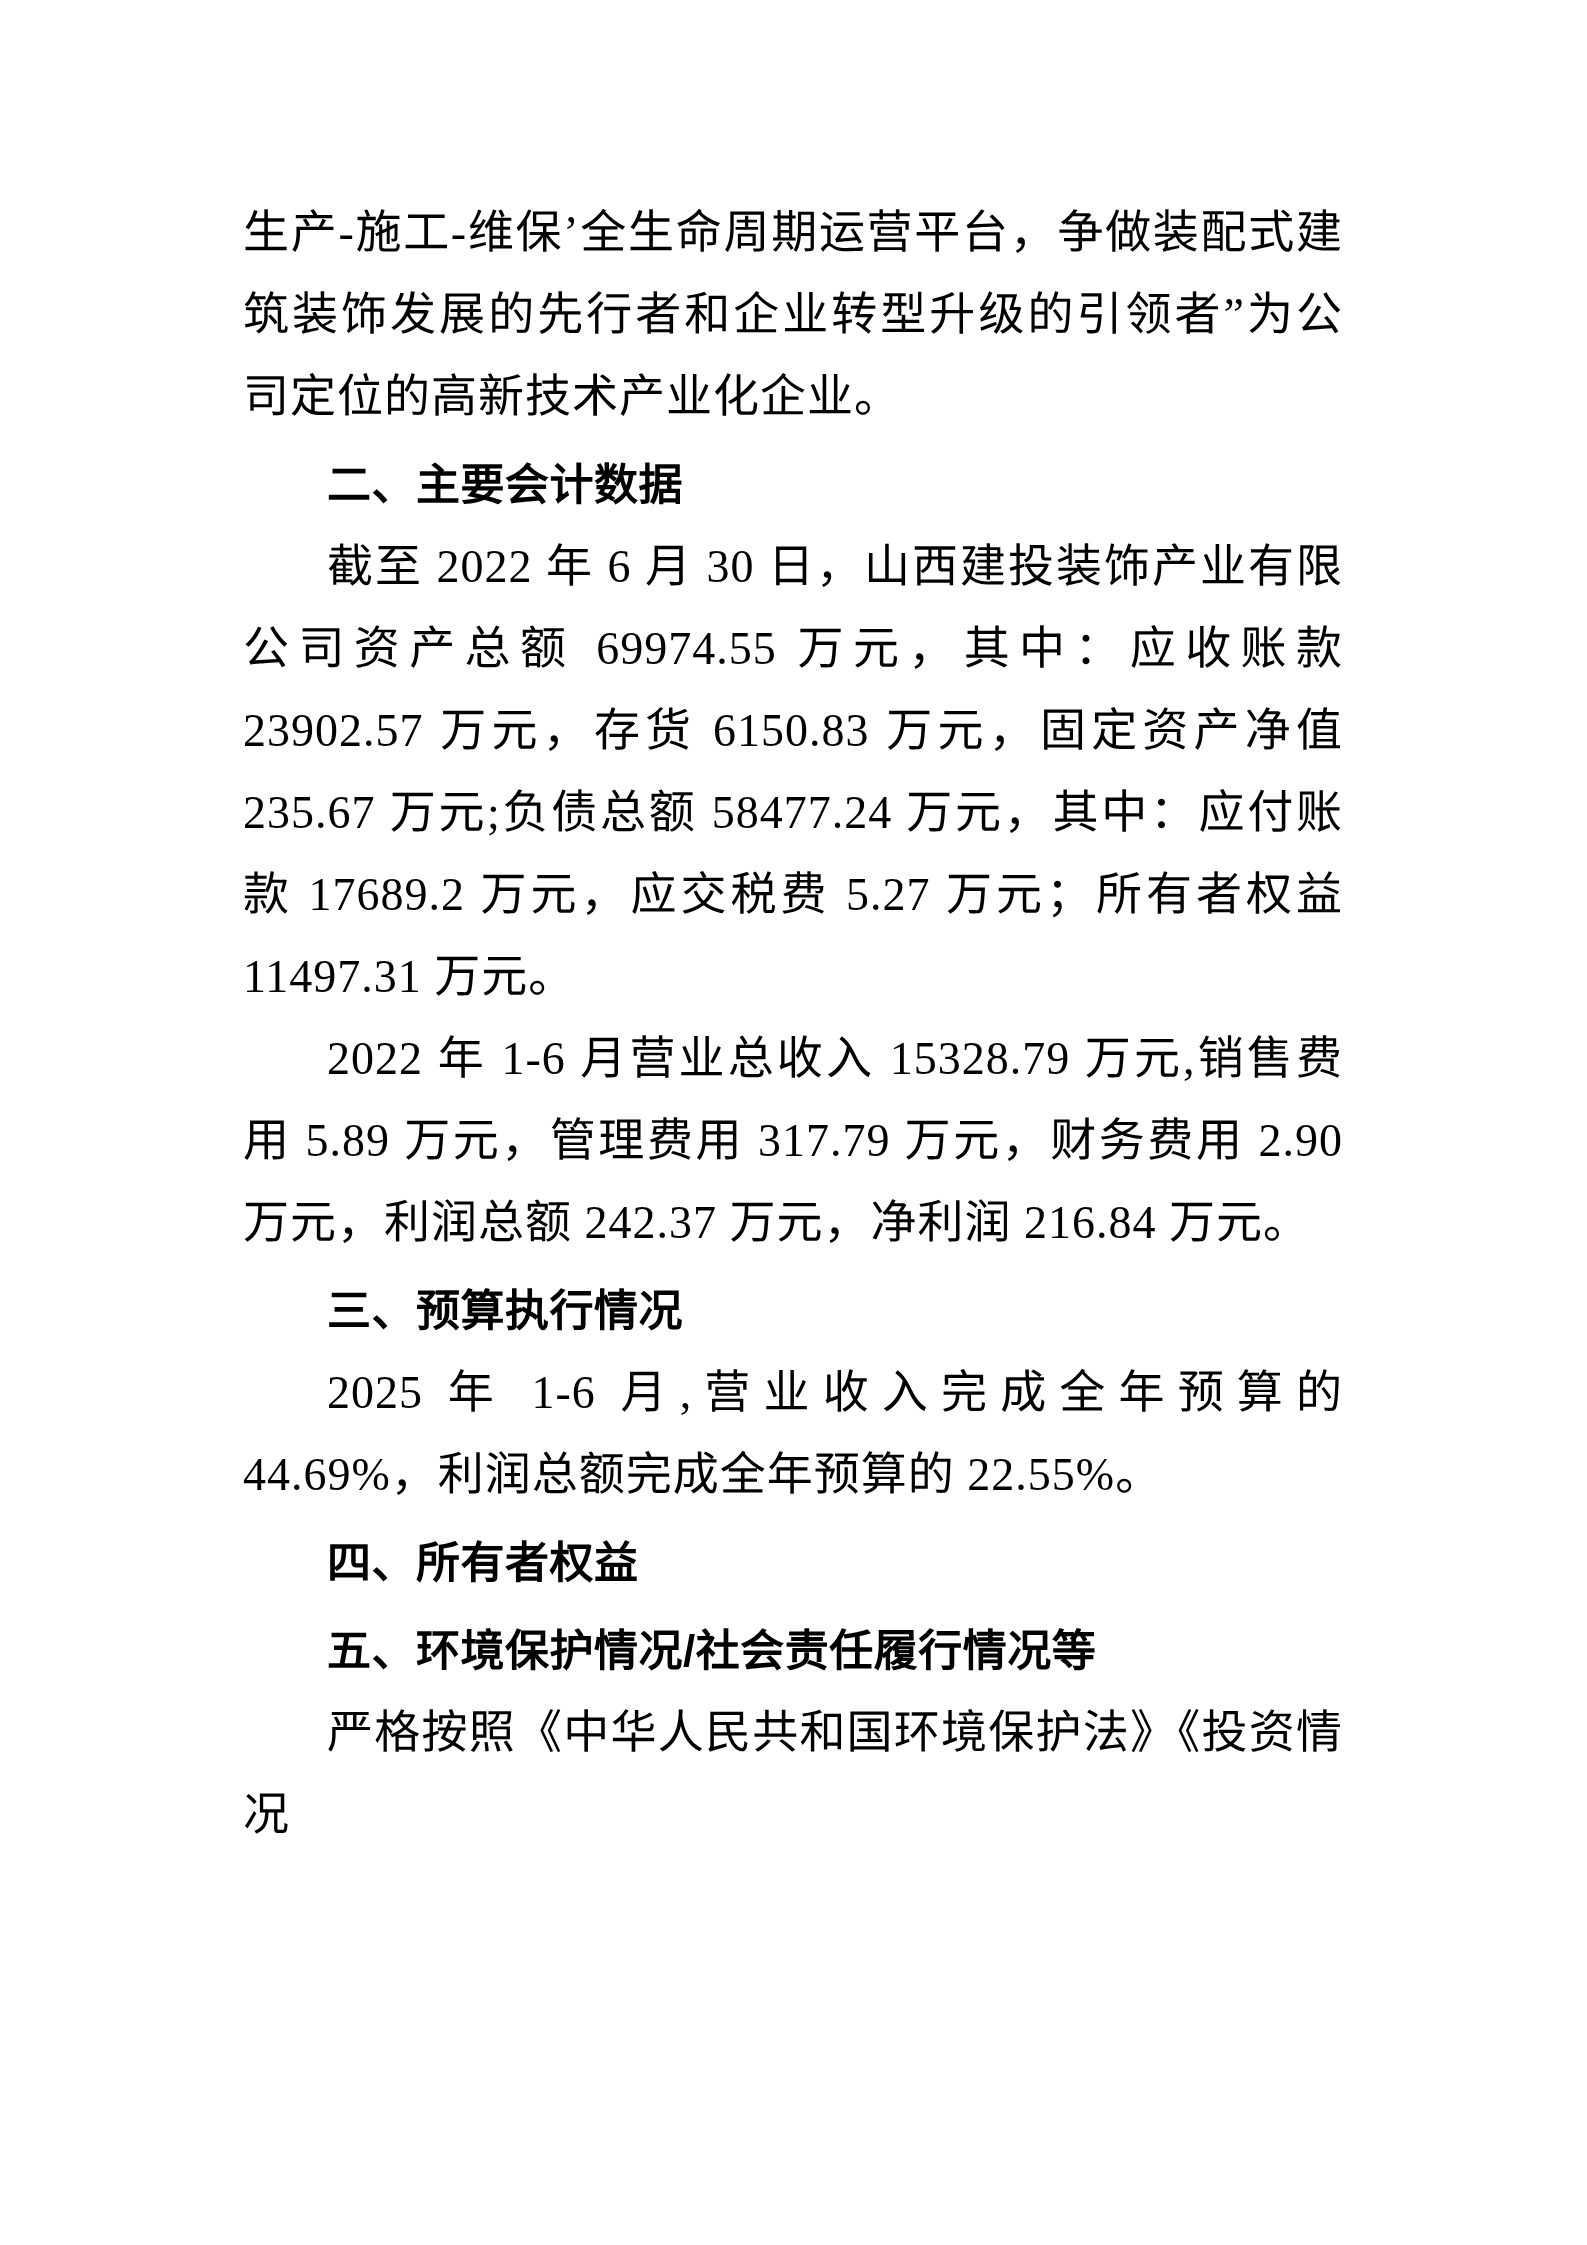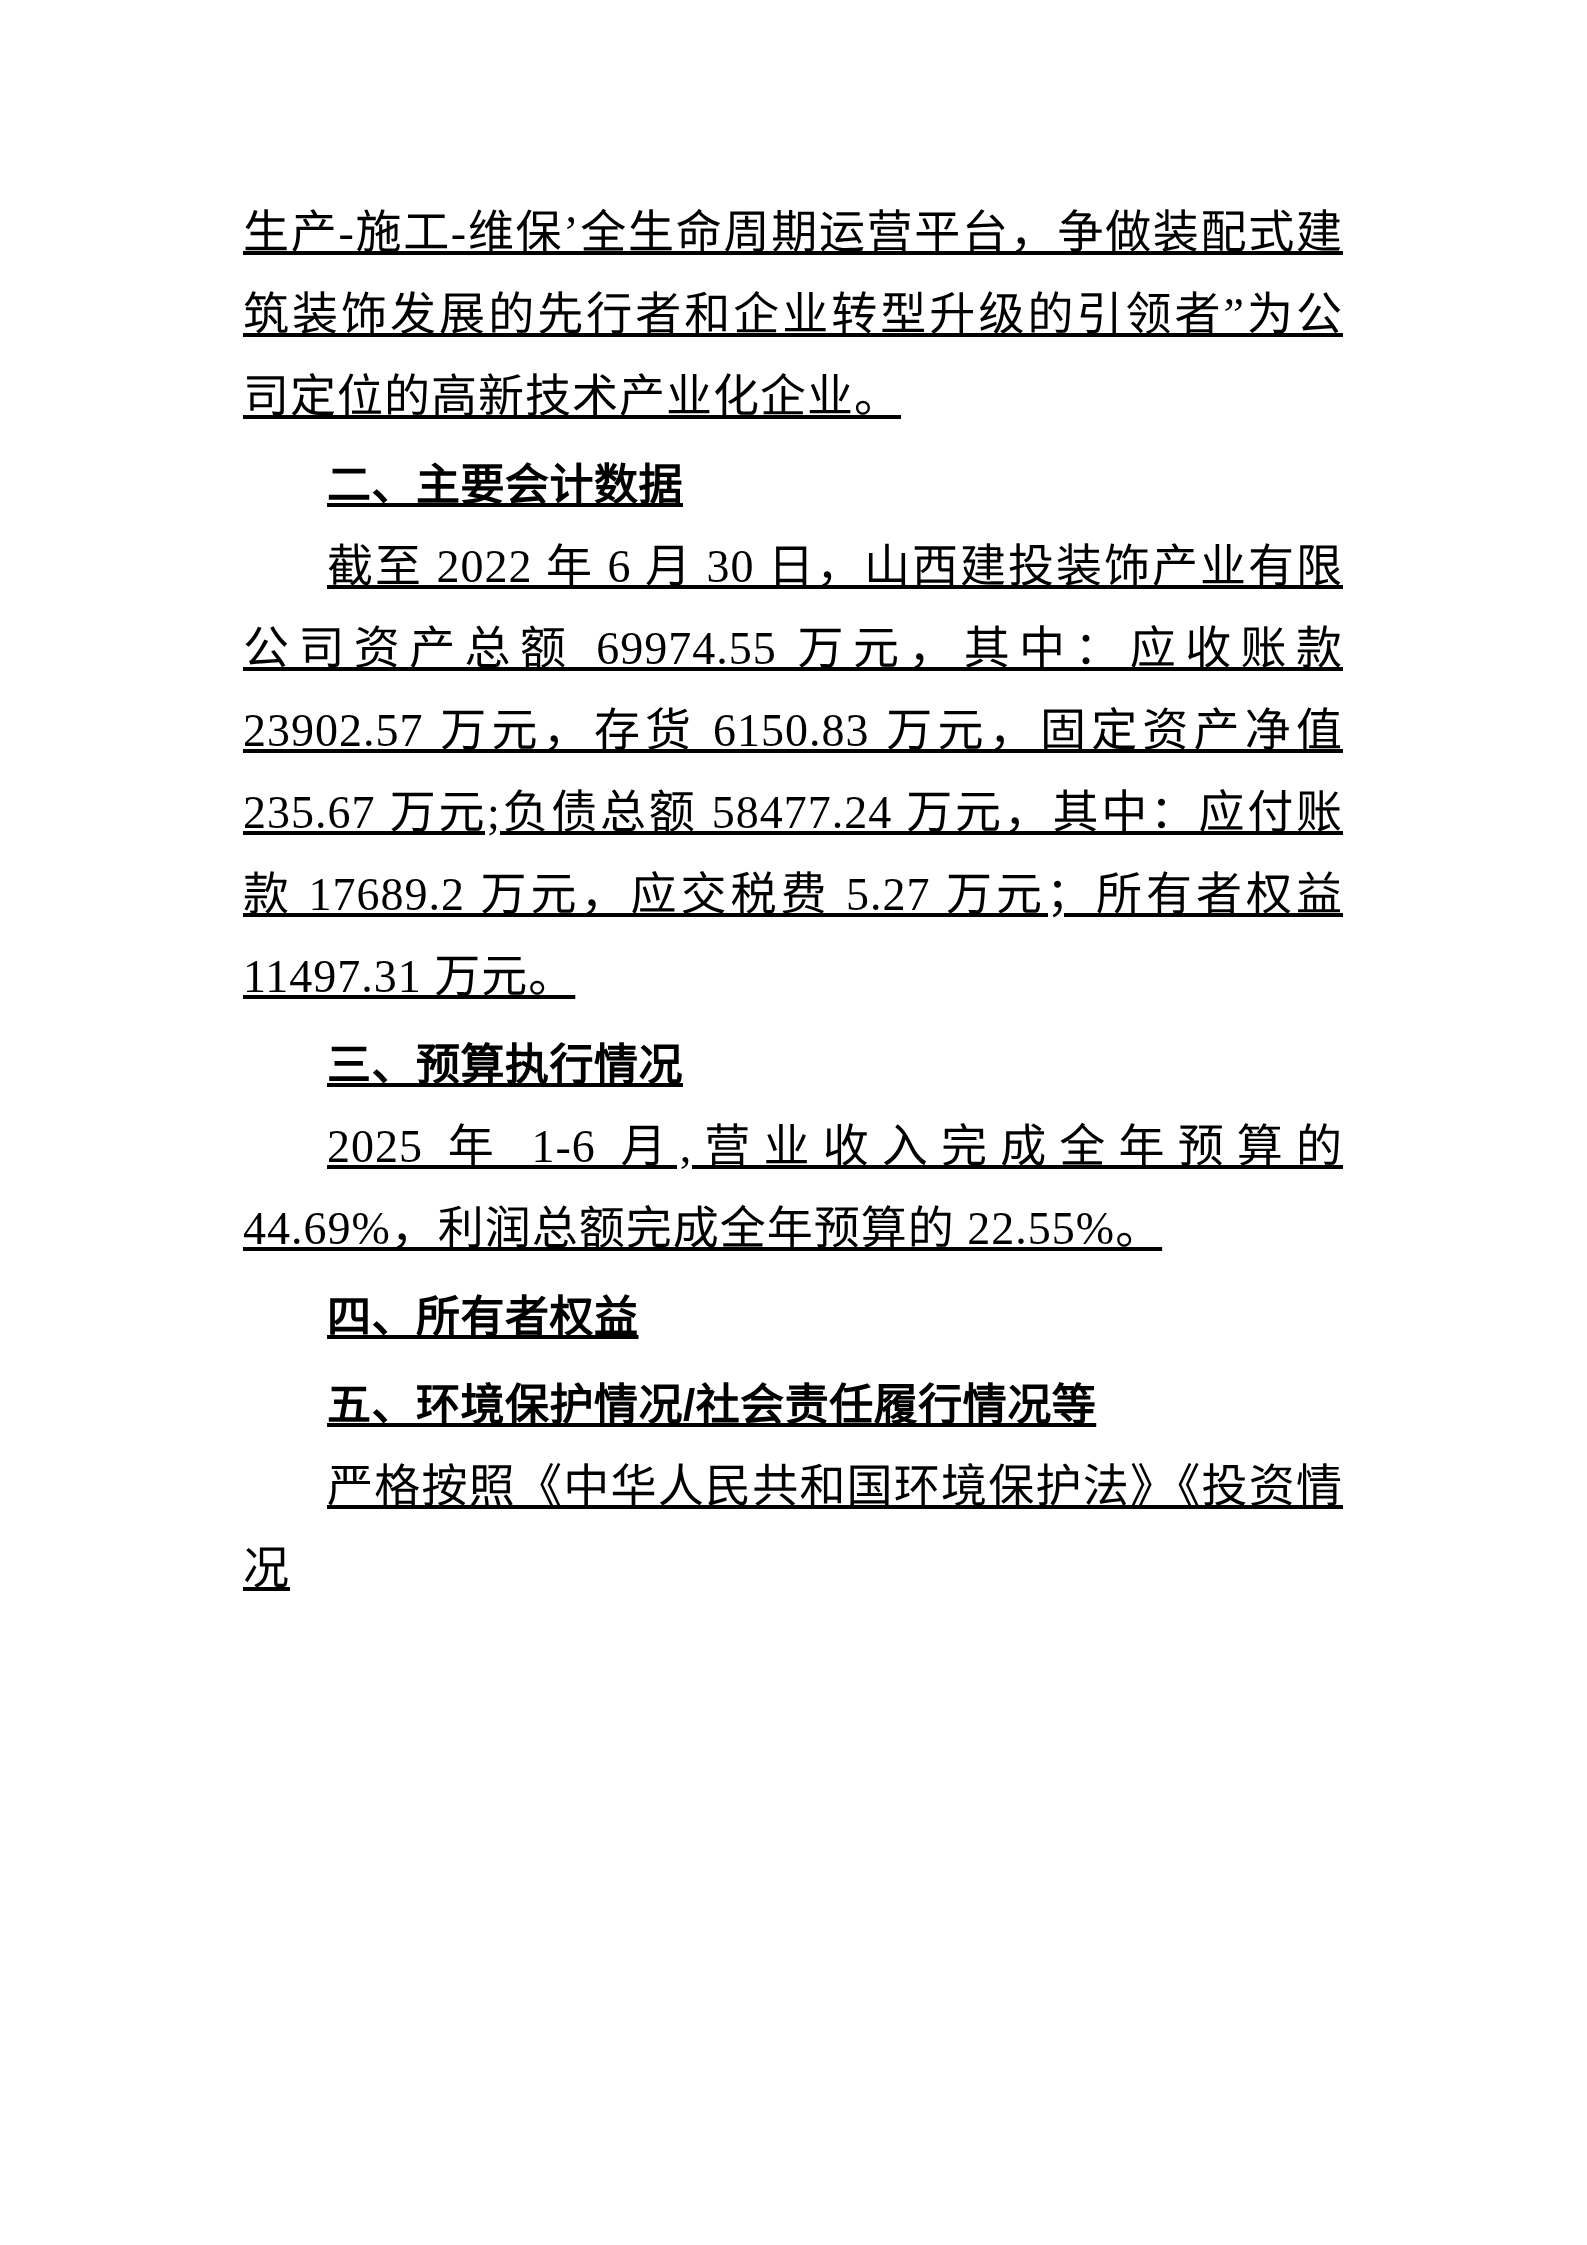--- a/index.html
+++ b/index.html
@@ -19,21 +19,20 @@
     padding: 192px 244px 0 243px;
     color: #000000;
   }
   .doc-body {
     font-family: "Liberation Serif", "DejaVu Serif", serif;
     font-size: 46px;
     line-height: 82px;
     text-align: justify;
     text-justify: inter-character;
     letter-spacing: 1px;
-    text-decoration: underline;
   }
   .para {
     margin: 0;
     text-indent: 84px;
   }
   .para.no-indent {
     text-indent: 0;
   }
   .heading {
     margin: 6px 0 0 0;
@@ -51,20 +50,21 @@
 
 <div class="page" style="background: rgb(255, 255, 255); color: rgb(0, 0, 0);">
   <div class="doc-body">
 
     <p class="para no-indent">生产-施工-维保’全生命周期运营平台，争做装配式建筑装饰发展的先行者和企业转型升级的引领者”为公司定位的高新技术产业化企业。</p>
 
     <h2 class="heading">二、主要会计数据</h2>
 
     <p class="para">截至 2022 年 6 月 30 日，山西建投装饰产业有限公司资产总额 69974.55 万元，其中：应收账款 23902.57 万元，存货 6150.83 万元，固定资产净值 235.67 万元;负债总额 58477.24 万元，其中：应付账款 17689.2 万元，应交税费 5.27 万元；所有者权益 11497.31 万元。</p>
 
+    <p class="para">2022 年 1-6 月营业总收入 15328.79 万元,销售费用 5.89 万元，管理费用 317.79 万元，财务费用 2.90 万元，利润总额 242.37 万元，净利润 216.84 万元。</p>
 
     <h2 class="heading">三、预算执行情况</h2>
 
     <p class="para">2025 年 1-6 月,营业收入完成全年预算的 44.69%，利润总额完成全年预算的 22.55%。</p>
 
     <h2 class="heading">四、所有者权益</h2>
 
 
     <h2 class="heading">五、环境保护情况/社会责任履行情况等</h2>
 

